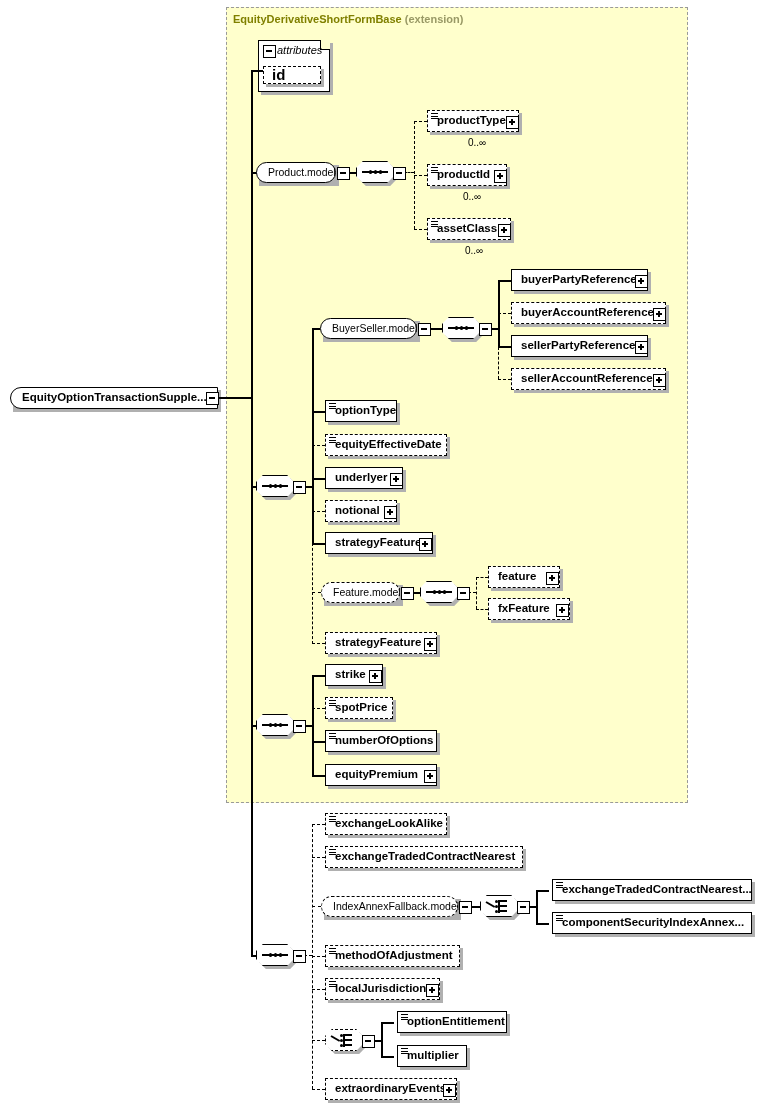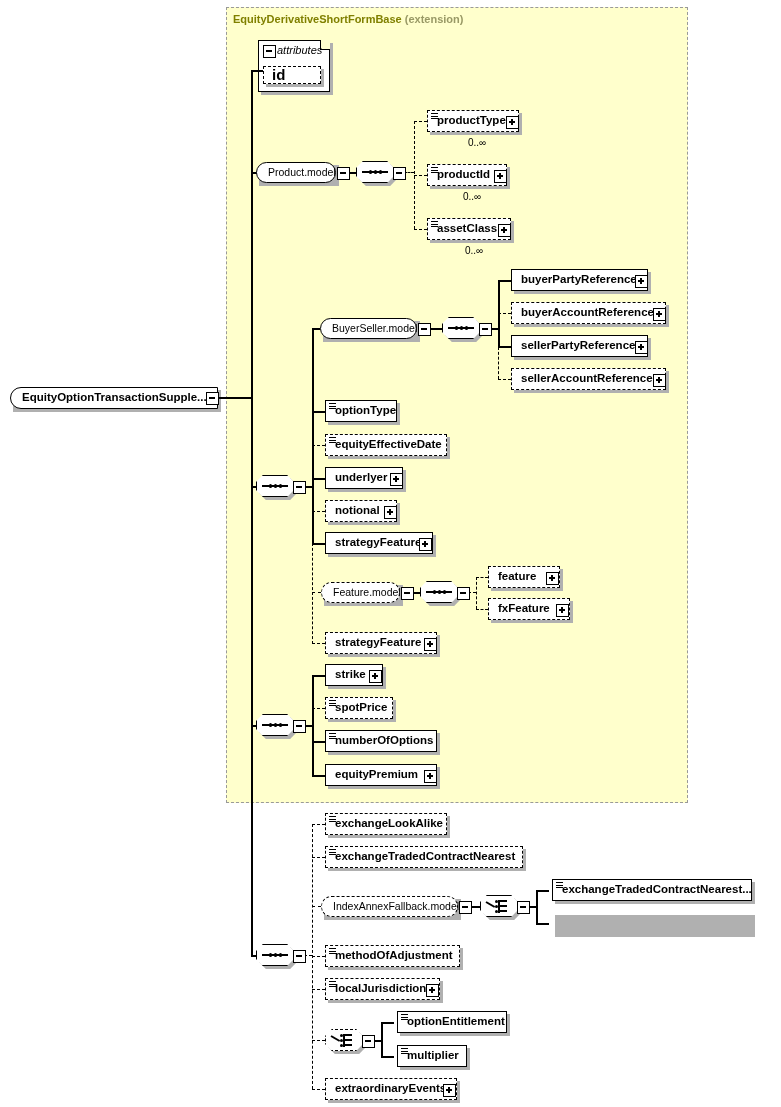--- a/index.html
+++ b/index.html
@@ -430,20 +430,28 @@
     <span class="typeicon">
         <i></i>
         <i></i>
         <i></i>
       </span>
     <span class="lbl">exchangeTradedContractNearest...</span>
   </div>
 
   <div class="h" style="left:536px;top:923px;width:13px;"></div>
   <div class="shadow" style="left:555px;top:915px;width:200px;height:22px;"></div>
+  <div class="node" style="left:552px;top:912px;width:200px;">
+    <span class="typeicon">
+        <i></i>
+        <i></i>
+        <i></i>
+      </span>
+    <span class="lbl">componentSecurityIndexAnnex...</span>
+  </div>
 
   <div class="hd" style="left:312px;top:956px;width:13px;"></div>
   <div class="shadow" style="left:328px;top:948px;width:135px;height:22px;"></div>
   <div class="node opt" style="left:325px;top:945px;width:135px;">
     <span class="typeicon">
         <i></i>
         <i></i>
         <i></i>
       </span>
     <span class="lbl">methodOfAdjustment</span>

